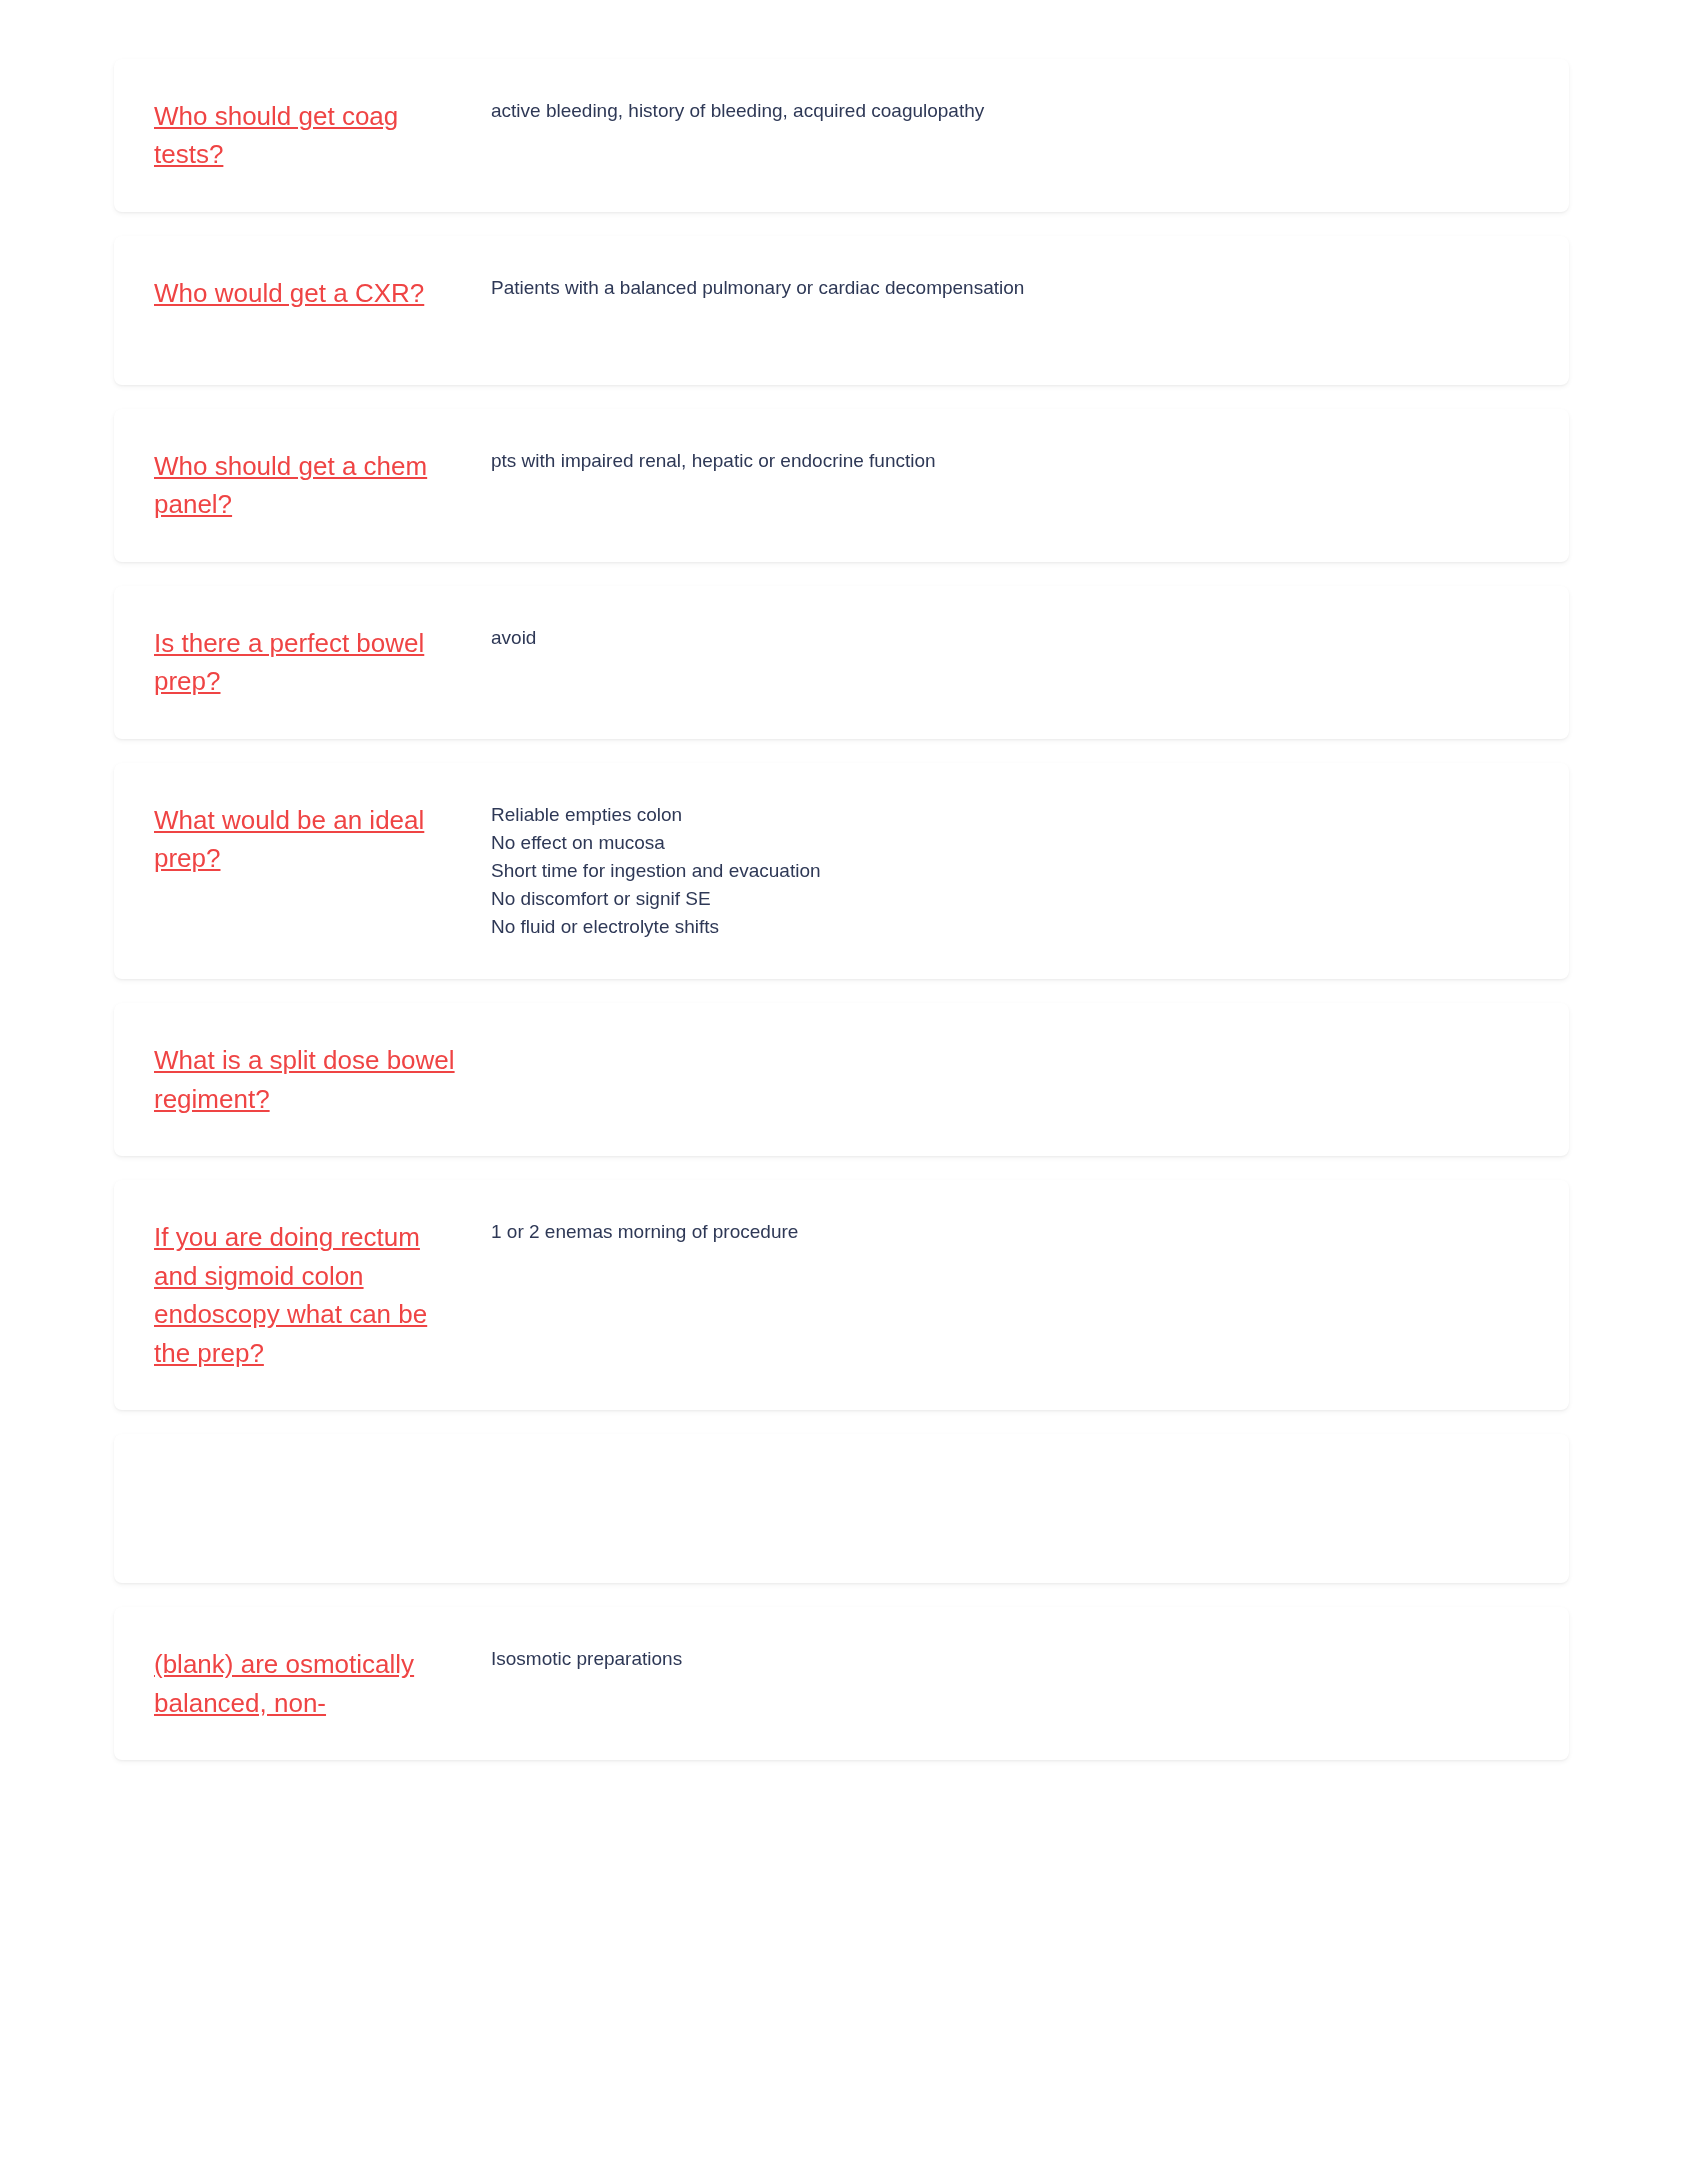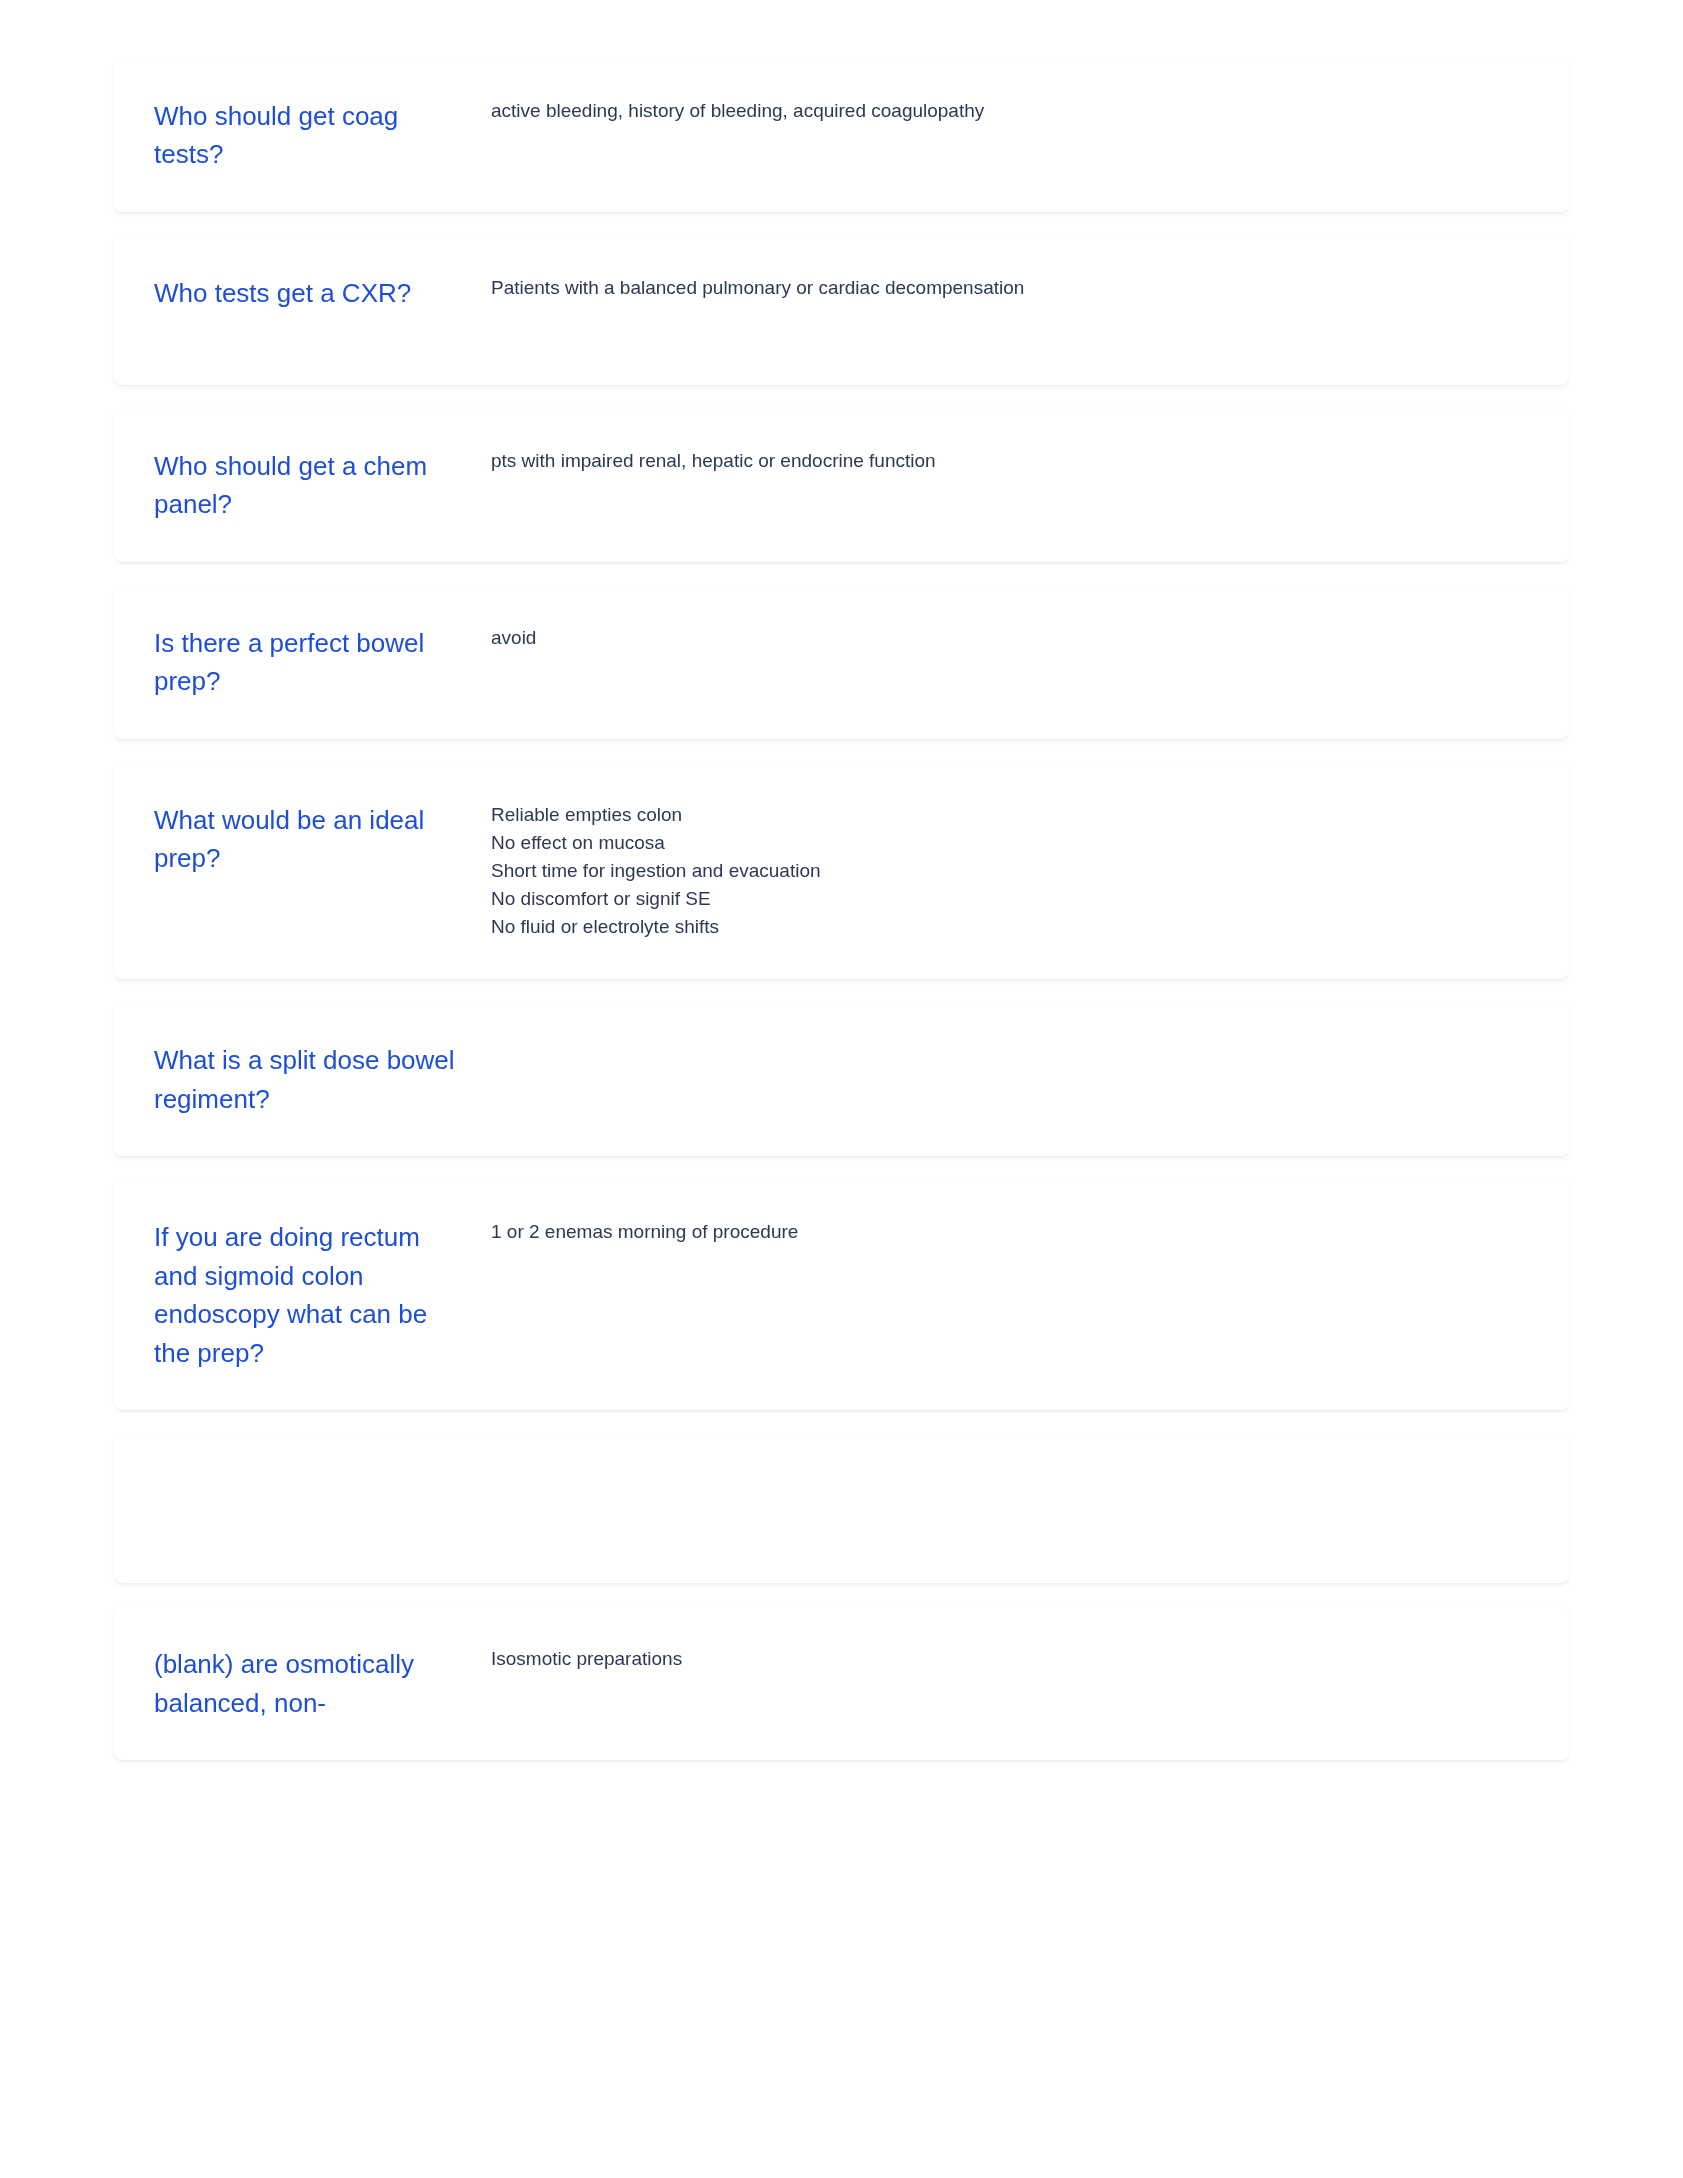--- a/index.html
+++ b/index.html
@@ -40,24 +40,25 @@
     align-items: flex-start;
     padding: 38px 40px 38px 40px;
     min-height: 149px;
   }
 
   .card-term {
     width: 332px;
     flex: 0 0 332px;
     font-size: 26px;
     line-height: 1.48;
-    color: #1d4ed8;
+    color: #ef4444;
     white-space: pre-line;
     word-wrap: break-word;
     padding-right: 18px;
+    text-decoration: underline;
   }
 
   .card-def {
     flex: 1 1 auto;
     font-size: 19px;
     line-height: 1.48;
     color: #2e3856;
     white-space: pre-line;
     word-wrap: break-word;
     padding-left: 5px;
@@ -71,21 +72,21 @@
 </head>
 <body>
 
 <div class="page">
   <div class="card-list">
       <div class="card">
         <div class="card-term">Who should get coag tests?</div>
         <div class="card-def">active bleeding, history of bleeding, acquired coagulopathy</div>
       </div>
       <div class="card">
-        <div class="card-term">Who tests get a CXR?</div>
+        <div class="card-term">Who would get a CXR?</div>
         <div class="card-def">Patients with a balanced pulmonary or cardiac decompensation</div>
       </div>
       <div class="card">
         <div class="card-term">Who should get a chem panel?</div>
         <div class="card-def">pts with impaired renal, hepatic or endocrine function</div>
       </div>
       <div class="card">
         <div class="card-term">Is there a perfect bowel prep?</div>
         <div class="card-def">avoid</div>
       </div>

